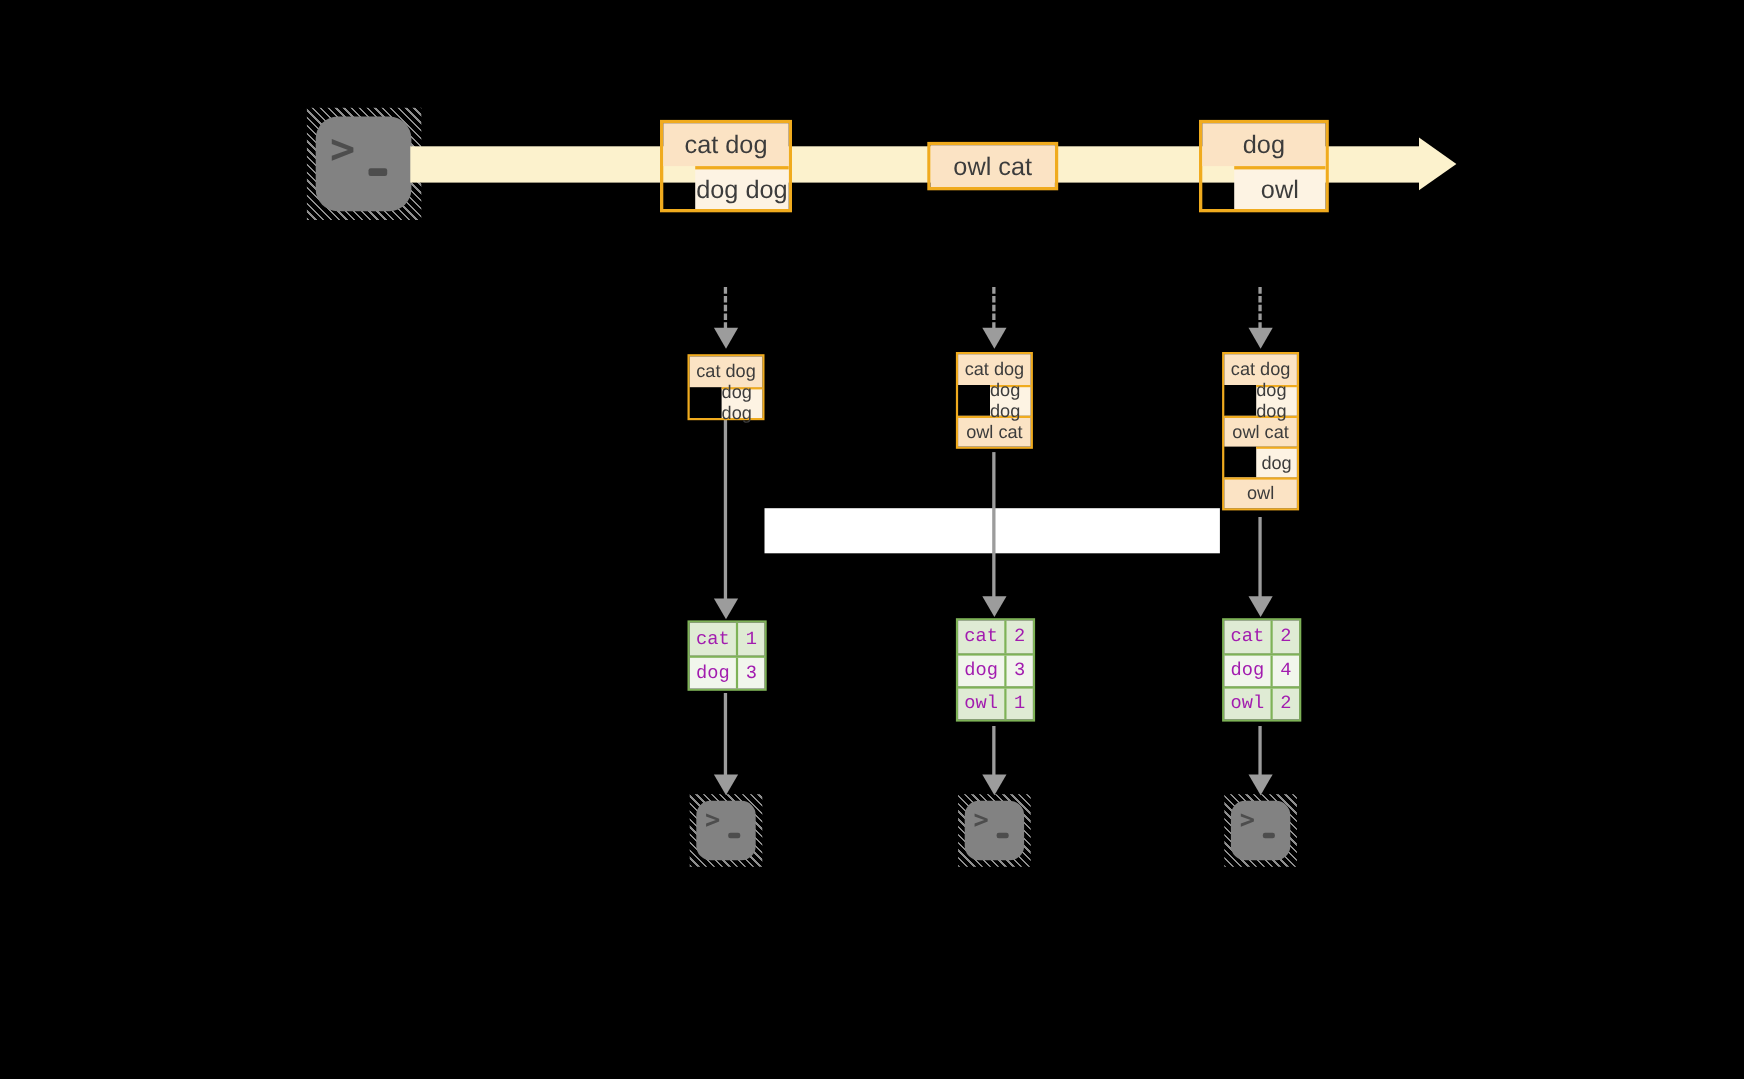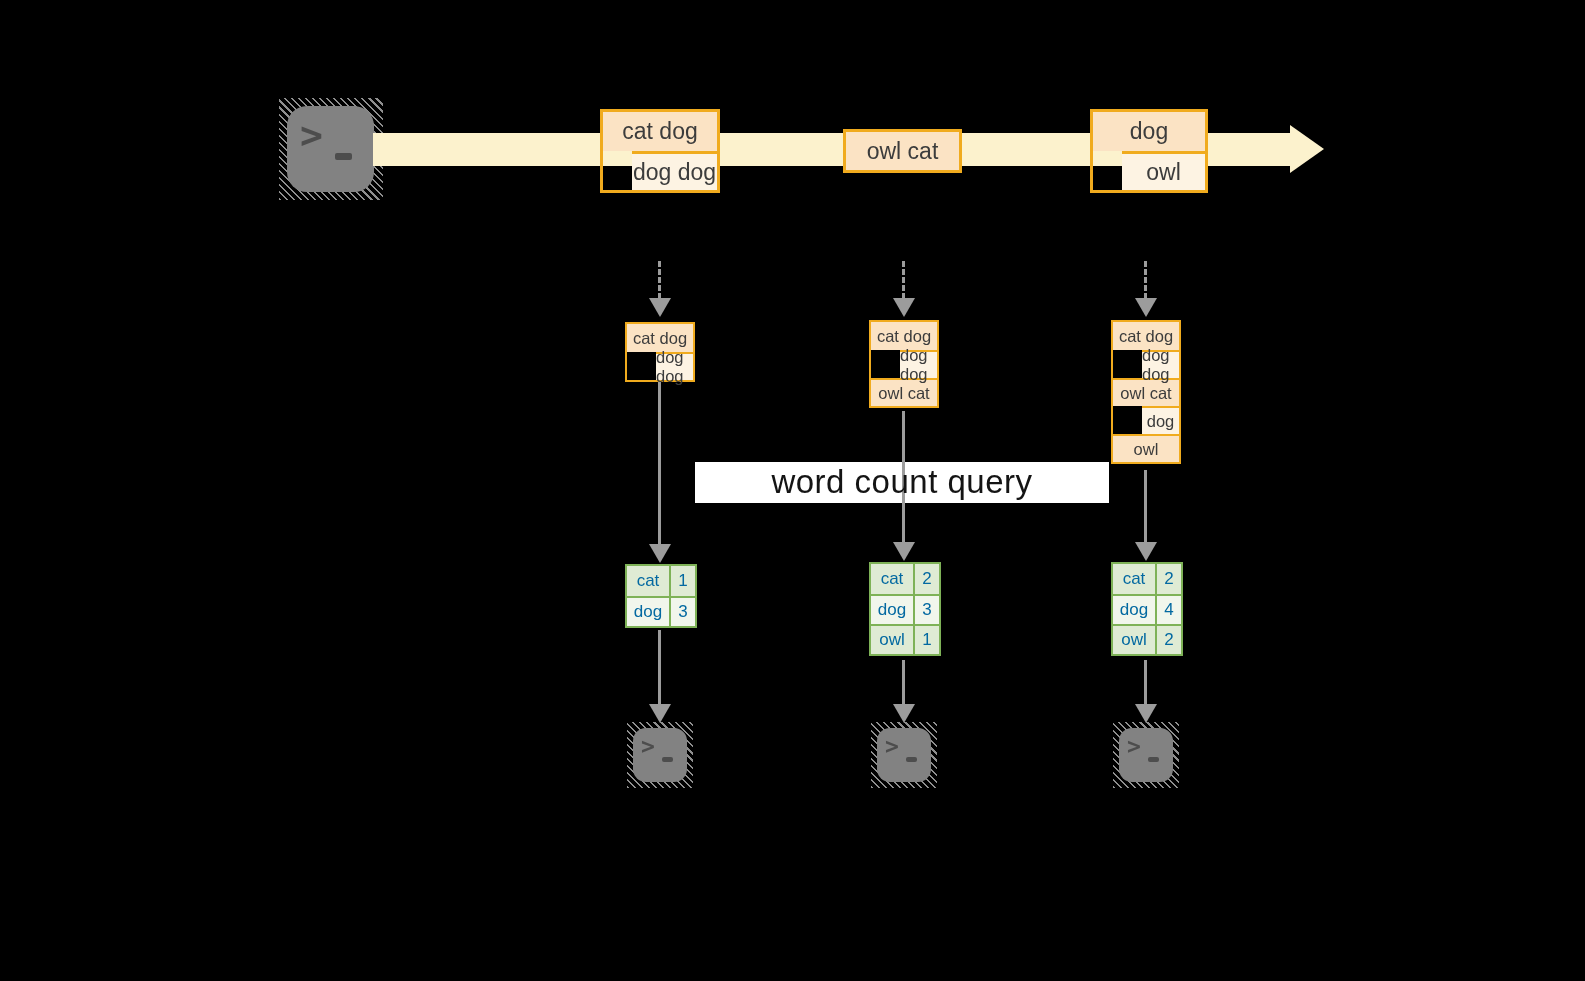--- a/index.html
+++ b/index.html
@@ -45,21 +45,21 @@
 
   
   .query-box{position:absolute;background:#ffffff;z-index:3;}
   .query-label{position:absolute;z-index:5;display:flex;align-items:center;justify-content:center;
     font-size:33px;color:#141414;letter-spacing:.5px;}
 
   
   .count-table{position:absolute;border:2px solid var(--green);width:72px;z-index:2;}
   .count-row{display:flex;height:30px;}
   .count-row + .count-row{border-top:2px solid var(--green);}
-  .cell{display:flex;align-items:center;justify-content:center;font-size:17px;color:#0369a1;}
+  .cell{display:flex;align-items:center;justify-content:center;font-size:17px;color:#a21caf;font-family:Liberation Mono, monospace;}
   .cell.name{flex:1;border-right:2px solid var(--green);}
   .cell.val{width:24px;}
   .g-a{background:var(--green-dark);}
   .g-b{background:var(--green-light);}
 </style>
 </head>
 <body>
 
 <div class="stage">
 
@@ -109,21 +109,20 @@
   </div>
 
   <div class="line" style="left:658px;top:381px;height:164px;z-index:1;"></div>
   <div class="head-down" style="left:649px;top:544px;z-index:1;"></div>
   <div class="line" style="left:902px;top:411px;height:132px;z-index:4;"></div>
   <div class="head-down" style="left:893px;top:542px;z-index:4;"></div>
   <div class="line" style="left:1144px;top:470px;height:73px;z-index:1;"></div>
   <div class="head-down" style="left:1135px;top:542px;z-index:1;"></div>
 
   <div class="query-box" style="left:695px;top:462px;width:414px;height:41px;"></div>
-  <div class="query-label" style="left:695px;top:460px;width:414px;height:44px;">word count query</div>
 
   <div class="count-table" style="left:625px;top:564px;">
     <div class="count-row g-a">
       <div class="cell name">cat</div>
       <div class="cell val">1</div>
     </div>
     <div class="count-row g-b">
       <div class="cell name">dog</div>
       <div class="cell val">3</div>
     </div>

